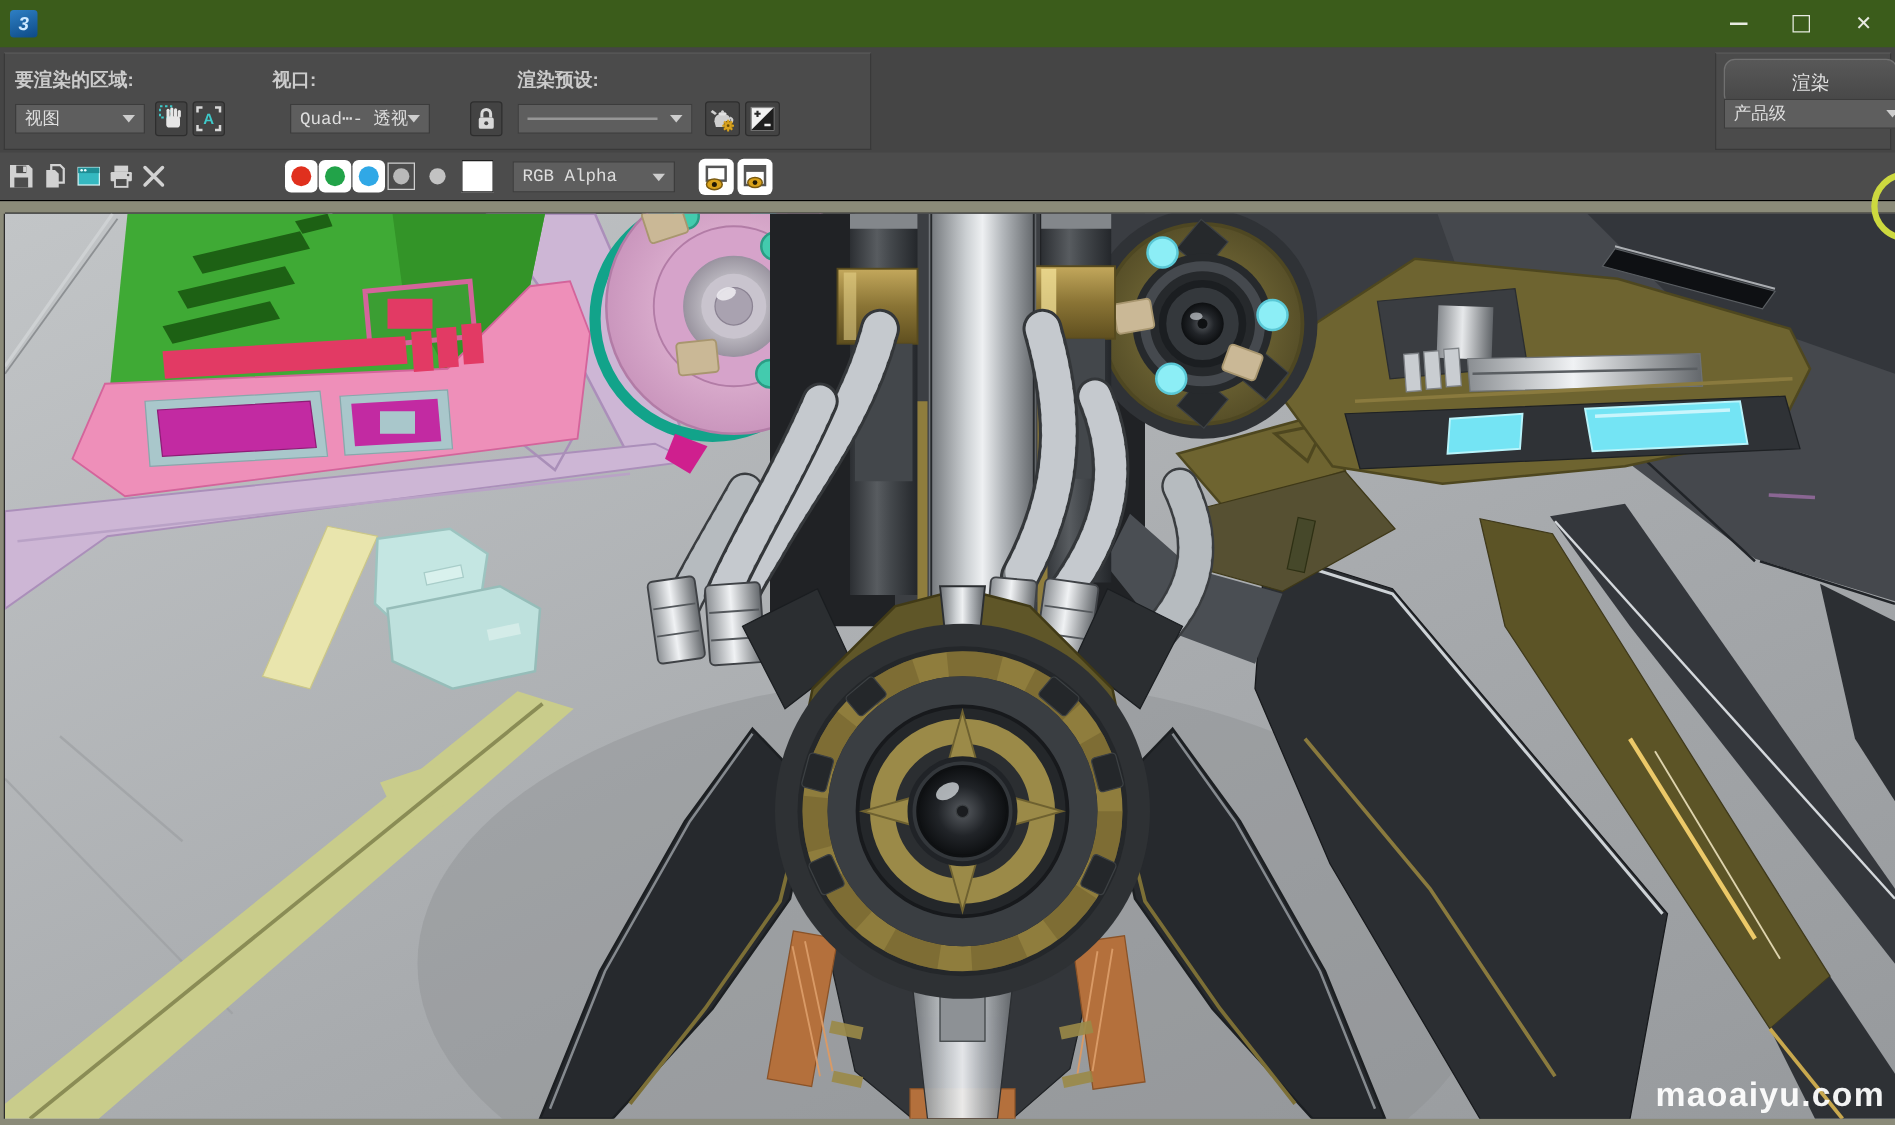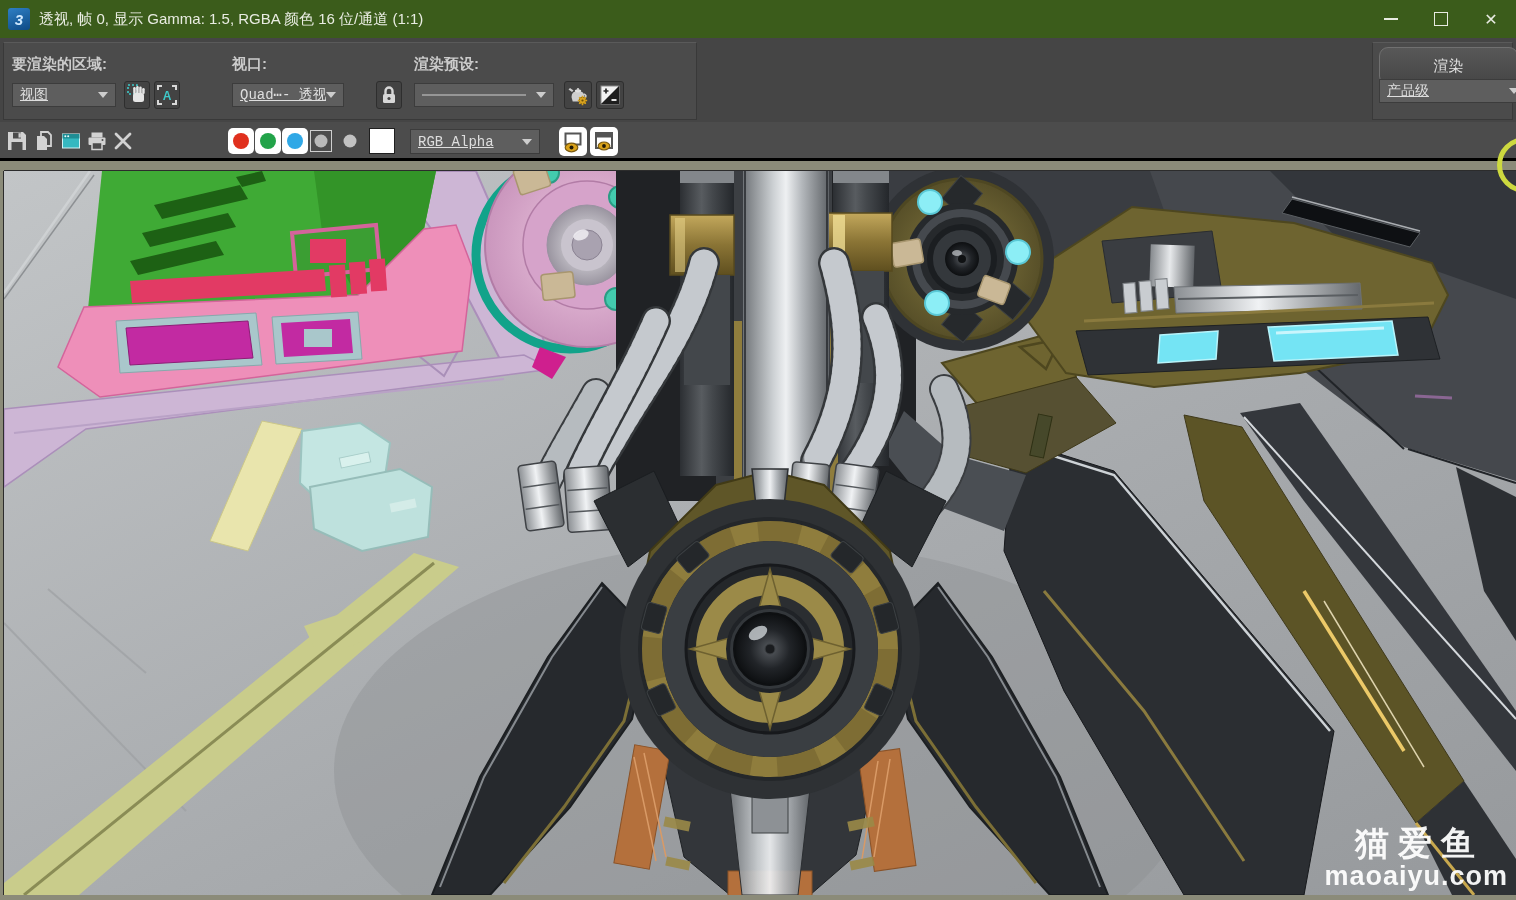--- a/index.html
+++ b/index.html
@@ -21,30 +21,30 @@
   
   .row1{position:absolute;left:0;top:38px;width:100%;height:84px;background:#454545;}
   .panel{position:absolute;background:#4b4b4b;border:1px solid #393939;border-top-color:#5a5a5a;box-sizing:border-box;}
   .panel-left{left:3px;top:4px;width:694px;height:78px;}
   .panel-right{left:1372px;top:4px;width:141px;height:78px;}
   .lbl{position:absolute;color:#cbcbcb;font-size:15px;white-space:nowrap;font-weight:bold;}
   .dd{position:absolute;box-sizing:border-box;background:#5e5e5e;border:1px solid #3c3c3c;
       display:flex;align-items:center;padding:0 7px;color:#dedede;font-size:14px;}
   .dd .arrow{margin-left:auto;width:0;height:0;border-left:5px solid transparent;
              border-right:5px solid transparent;border-top:6px solid #cdcdcd;}
-  .dd .val{overflow:hidden;white-space:nowrap;text-decoration:underline;}
+  .dd .val{overflow:hidden;white-space:nowrap;}
   .mono{font-family:"Liberation Mono",monospace;font-size:14px;}
   .preset-line{flex:1;height:2px;background:#969696;margin-right:10px;}
   .tbtn{position:absolute;box-sizing:border-box;background:#434343;border:1px solid #2e2e2e;
         border-radius:3px;display:flex;align-items:center;justify-content:center;}
   .render-btn{position:absolute;box-sizing:border-box;border:1px solid #707070;border-radius:9px;
         background:linear-gradient(#585858,#464646);color:#e3e3e3;font-size:15px;
         display:flex;align-items:center;justify-content:center;}
   .row2{position:absolute;left:0;top:122px;width:100%;height:39px;background:#4c4c4c;
-        border-bottom:3px solid #000000;box-sizing:border-box;}
+        border-bottom:1px solid #000000;box-sizing:border-box;}
   .ic{position:absolute;top:8px;width:22px;height:22px;}
   .chan{position:absolute;top:6px;width:26px;height:26px;background:#fff;border-radius:5px;
         display:flex;align-items:center;justify-content:center;}
   .alpha-b{position:absolute;top:8px;width:22px;height:22px;border:1px solid #cfcfcf;
         display:flex;align-items:center;justify-content:center;box-sizing:border-box;}
   .mono-b{position:absolute;top:8px;width:22px;height:22px;display:flex;align-items:center;justify-content:center;}
   .swatch{position:absolute;top:6px;width:26px;height:26px;background:#ffffff;border:1px solid #1f1f1f;box-sizing:border-box;}
   .ovl{position:absolute;top:5px;width:28px;height:29px;background:#fff;border-radius:5px;
        display:flex;align-items:center;justify-content:center;}
   
@@ -58,21 +58,20 @@
   .hl-ring{position:absolute;left:1497px;top:137px;width:46px;height:46px;border-radius:50%;
            border:5px solid #cdd93f;z-index:60;}
 </style>
 </head>
 <body>
 
 <div id="app">
 
   <div class="titlebar">
     <div class="appicon">3</div>
-    <div class="title-text">透视, 帧 0, 显示 Gamma: 1.5, RGBA 颜色 16 位/通道 (1:1)</div>
     <div class="winbtns">
       <div class="winbtn">
           <div class="glyph-min"></div>
         </div>
       <div class="winbtn">
           <div class="glyph-max"></div>
         </div>
       <div class="winbtn glyph-close">✕</div>
     </div>
   </div>
@@ -94,21 +93,21 @@
           <rect x="15.2" y="4" width="2.5" height="6" rx="1.2" fill="#e6e6e6"></rect>
         </svg>
       </div>
       <div class="tbtn" style="left:150px;top:38px;width:26px;height:28px">
         <svg width="22" height="22" viewBox="0 0 22 22">
           <path d="M2 6 V2 H6 M16 2 H20 V6 M20 16 V20 H16 M6 20 H2 V16" fill="none" stroke="#d8d8d8" stroke-width="2"></path>
           <text x="11" y="15.5" text-anchor="middle" font-size="12" font-weight="bold" fill="#3ec9c9">A</text>
         </svg>
       </div>
 
-      <div class="lbl" style="left:228px;top:12px">视口:</div>
+      <div class="lbl" style="left:214px;top:12px">视口:</div>
       <div class="dd" style="left:228px;top:40px;width:112px;height:24px">
         <span class="val mono">Quad⋯- 透视</span>
         <span class="arrow"></span>
       </div>
       <div class="tbtn" style="left:372px;top:38px;width:26px;height:28px">
         <svg width="22" height="22" viewBox="0 0 22 22">
           <path d="M7.5 10 V7 a3.5 3.5 0 0 1 7 0 V10" fill="none" stroke="#d8d8d8" stroke-width="2.4"></path>
           <rect x="5" y="10" width="12" height="9" rx="1.5" fill="#d8d8d8"></rect>
           <circle cx="11" cy="14.5" r="1.6" fill="#454545"></circle>
         </svg>
@@ -554,20 +553,19 @@
               <rect x="752" y="348" width="28" height="20" rx="3"></rect>
             </g>
         </g>
         <circle cx="766" cy="478" r="42" fill="#33373b" stroke="#202327" stroke-width="4"></circle>
         <circle cx="766" cy="478" r="36" fill="url(#lensG)" stroke="#0e1012" stroke-width="2"></circle>
         <ellipse cx="754" cy="462" rx="10" ry="6" fill="#cfd4d8" opacity=".8" transform="rotate(-30 754 462)"></ellipse>
         <circle cx="766" cy="478" r="5" fill="#1a1c1f" stroke="#3c4043"></circle>
       </svg>
 
       <div class="watermark">
-        <div class="wm1">猫爱鱼</div>
         <div class="wm2">maoaiyu.com</div>
       </div>
     </div>
   </div>
 
   <div class="hl-ring"></div>
 </div>
 
 </body></html>

